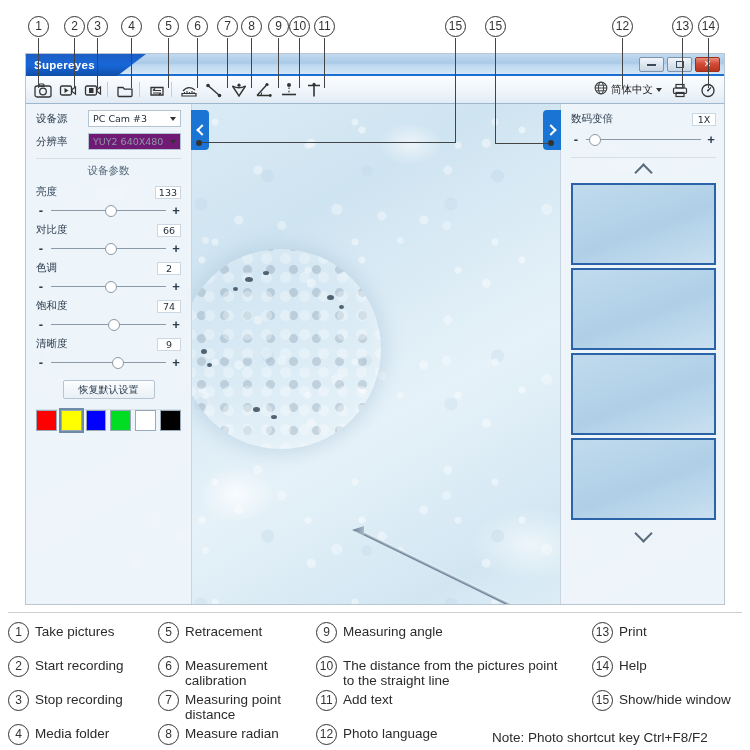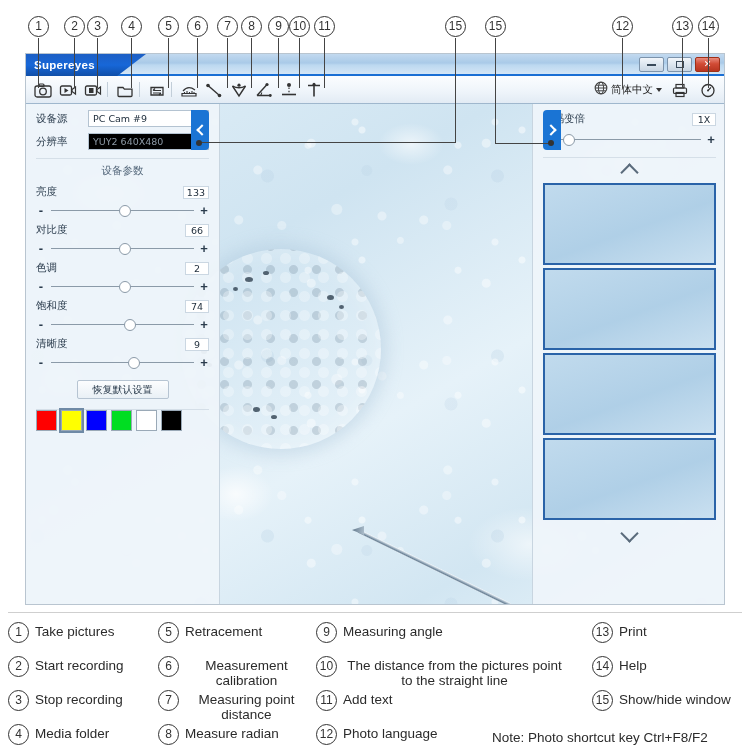--- a/index.html
+++ b/index.html
@@ -188,21 +188,21 @@
   #needle-tip {
     position:absolute; left:326px; top:422px;
     width:12px; height:9px;
     background: linear-gradient(100deg,#5e7589,#aebfcd);
     clip-path: polygon(0 45%, 100% 0, 100% 100%);
   }
 
   
   .panel {
     position:absolute; top:0;
-    width:194px; height:500px;
+    width:166px; height:500px;
     background: rgba(238,244,250,.95);
     border-right:1px solid #c8d5e0;
     z-index: 12;
   }
   #panel-left { left:0; }
   #panel-right { right:0; border-right:none; border-left:1px solid #c8d5e0; }
 
   .ptab {
     position:absolute; top:6px;
     width:18px; height:40px;
@@ -223,21 +223,21 @@
     font-size:10.5px; color:#2b3c4d; width:52px;
     font-family:"DejaVu Sans", sans-serif;
   }
   .ddl {
     flex:1; height:17px;
     border:1px solid #b4c3d1; background:#fff;
     display:flex; align-items:center; justify-content:space-between;
     padding: 0 4px;
     font-size:9.5px; color:#21303e;
   }
-  .ddl.disabled { background:#000000; color:#8d9aa6; }
+  .ddl.disabled { background:#701a75; color:#8d9aa6; }
   .ddl-txt { font-family:"DejaVu Sans", sans-serif; }
   .divider { height:1px; background:#d5dfe8; margin: 8px 10px 0 10px; }
   .section-title {
     text-align:center; font-size:10.5px; color:#56697c;
     padding: 5px 0 2px 0;
     font-family:"DejaVu Sans", sans-serif;
   }
   .slider-blk { padding: 5px 10px 0 10px; }
   .slider-head { display:flex; justify-content:space-between; align-items:center; }
   .sl-name { font-size:10.5px; color:#2b3c4d; font-family:"DejaVu Sans", sans-serif; }
@@ -290,21 +290,20 @@
   .leg-item { position:absolute; display:flex; align-items:flex-start; gap:6px; }
   .leg-circ {
     width:21px; height:21px; flex:0 0 21px;
     border:1.7px solid #333; border-radius:50%;
     font-size:12px; line-height:18px; text-align:center; color:#333;
     font-family:"Liberation Sans", sans-serif;
   }
   .leg-txt {
     font-size:13.5px; color:#2b2b2b; line-height:15px; padding-top:2px;
     font-family:"Liberation Sans", sans-serif;
-    text-align:center;
   }
   #leg-note {
     position:absolute; left:492px; top:118px;
     font-size:13.5px; color:#2b2b2b;
     font-family:"Liberation Sans", sans-serif;
     white-space:nowrap;
   }
   #legend-rule { position:absolute; left:8px; top:0; width:734px; height:1px; background:#cfcfcf; }
 </style>
 </head>
@@ -494,21 +493,21 @@
           <div class="cell-spot" style="left:45%;top:83%;width:6px;height:4px;"></div>
         </div>
         <div id="needle"></div>
         <div id="needle-tip"></div>
       </div>
 
       <div class="panel" id="panel-left">
         <div class="row">
           <span class="lbl">设备源</span>
           <span class="ddl">
-            <span class="ddl-txt">PC Cam #9</span>
+            <span class="ddl-txt">PC Cam #3</span>
             <span class="caret-dn"></span>
           </span>
         </div>
         <div class="row">
           <span class="lbl">分辨率</span>
           <span class="ddl disabled">
             <span class="ddl-txt">YUY2 640X480</span>
             <span class="caret-dn"></span>
           </span>
         </div>

